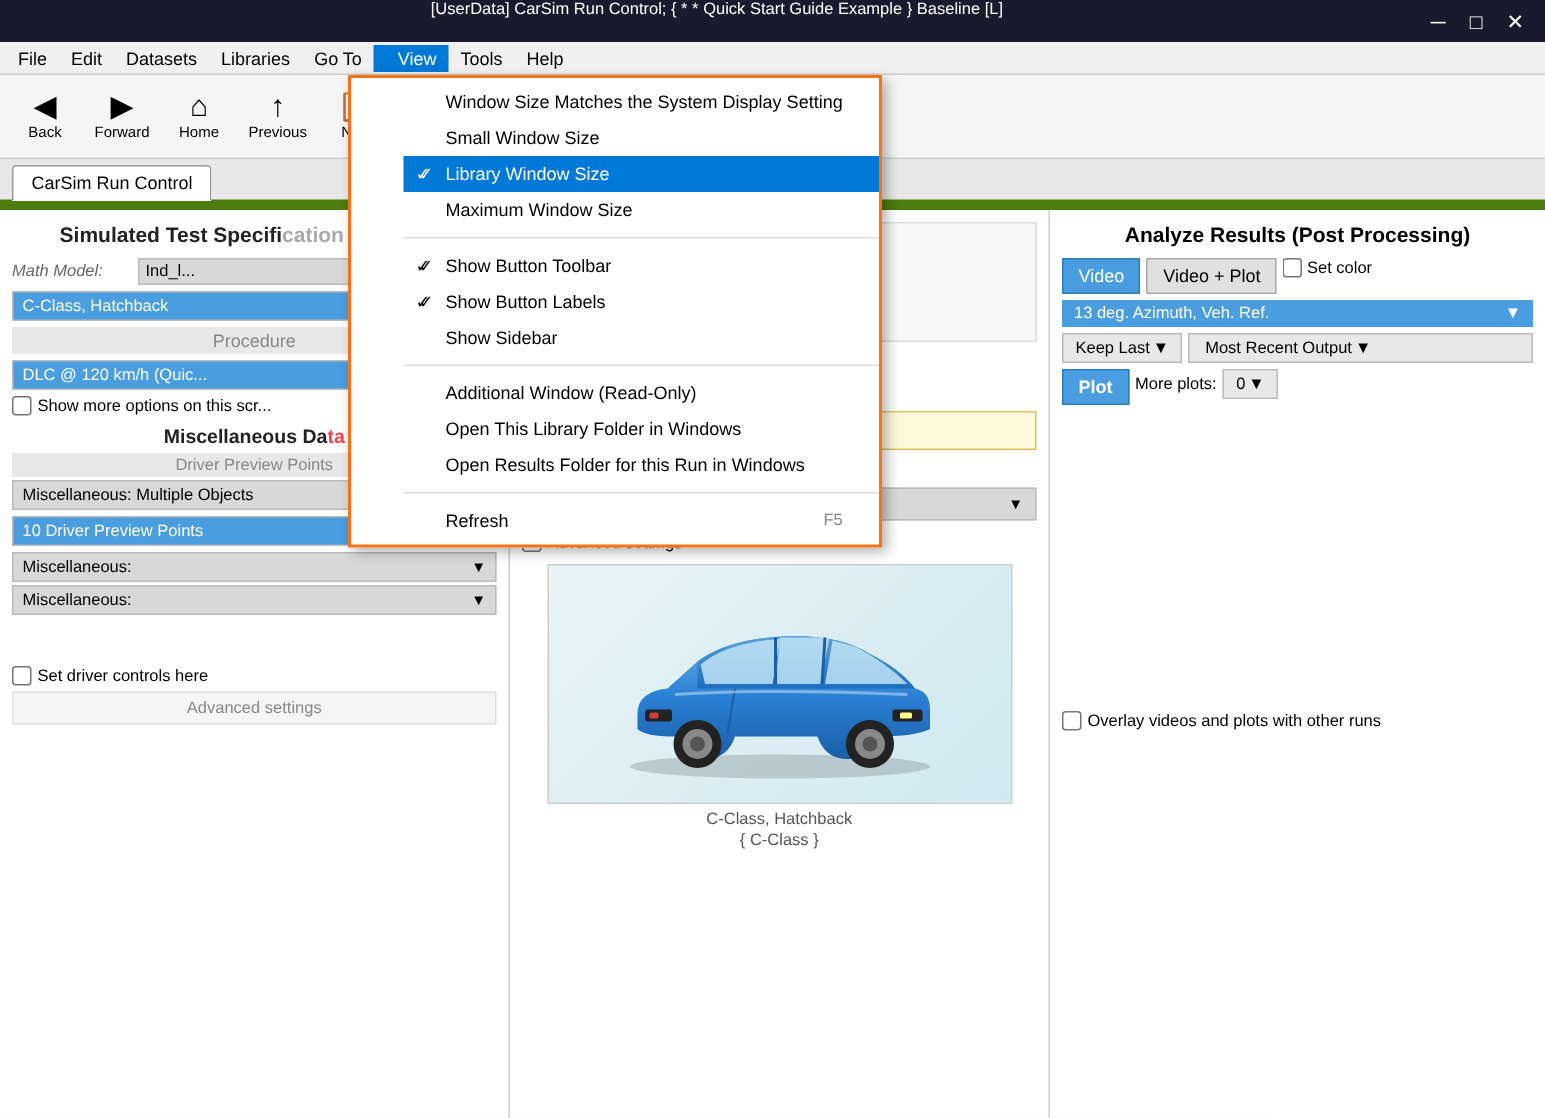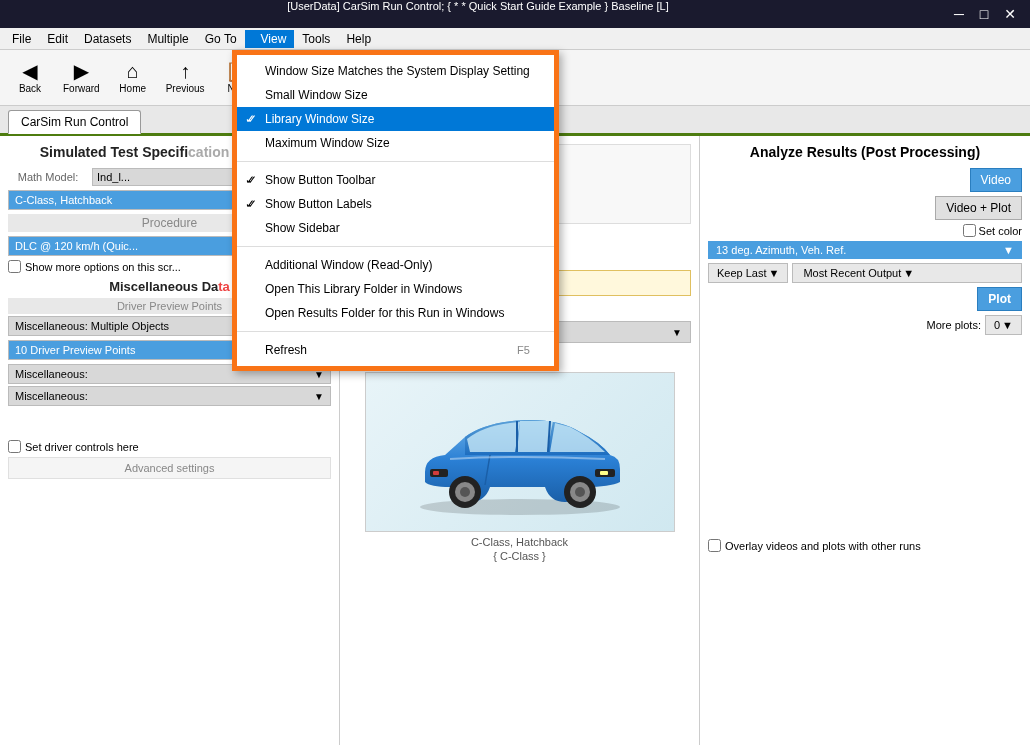--- a/index.html
+++ b/index.html
@@ -19,73 +19,73 @@
     
     .toolbar { background: #f5f5f5; border-bottom: 1px solid #ccc; height: 56px; display: flex; align-items: center; padding: 4px 8px; gap: 4px; }
     .tb-btn { display: flex; flex-direction: column; align-items: center; justify-content: center; padding: 3px 6px; cursor: pointer; border: 1px solid transparent; min-width: 44px; height: 48px; font-size: 10px; gap: 2px; }
     .tb-btn .tb-icon { font-size: 20px; line-height: 1; }
     .tb-separator { width: 1px; height: 40px; background: #ccc; margin: 0 4px; }
     
     
     .tb-btn.delete .tb-icon { color: #cc0000; }
 
     
-    .tab-bar { background: #e8e8e8; border-bottom: 3px solid #4d7c0f; padding: 4px 8px 0; display: flex; gap: 2px; }
+    .tab-bar { background: #e8e8e8; border-bottom: 7px solid #4d7c0f; padding: 4px 8px 0; display: flex; gap: 2px; }
     .tab { background: #d0d0d0; border: 1px solid #999; border-bottom: none; padding: 4px 12px; cursor: pointer; font-size: 12px; border-radius: 3px 3px 0 0; }
     .tab.active { background: white; border-bottom: 1px solid white; margin-bottom: -1px; }
 
     
     .main-container { display: flex; height: calc(745px - 28px - 22px - 56px - 28px); }
     
     
     .left-panel { width: 340px; border-right: 1px solid #ccc; background: white; padding: 8px; overflow: hidden; flex-shrink: 0; }
     
     
     .center-panel { flex: 1; background: white; padding: 8px; border-right: 1px solid #ccc; overflow: hidden; }
     
     
     .right-panel { width: 330px; background: white; padding: 8px; overflow: hidden; flex-shrink: 0; }
 
     
     .section-header { text-align: center; font-size: 14px; font-weight: bold; margin-bottom: 8px; color: #222; }
 
     
     .field-row { display: flex; align-items: center; margin-bottom: 4px; gap: 4px; }
-    .field-label { font-size: 11px; color: #666; text-align: center; min-width: 80px; }
+    .field-label { font-size: 11px; color: #666; text-align: left; min-width: 80px; font-style: italic; }
     .field-dropdown { background: #e8e8e8; border: 1px solid #bbb; padding: 2px 4px; font-size: 11px; cursor: pointer; display: flex; align-items: center; justify-content: space-between; }
     .dd-arrow { font-size: 10px; }
 
     
     .full-dropdown { width: 100%; background: #d8d8d8; border: 1px solid #bbb; padding: 3px 6px; font-size: 11px; display: flex; align-items: center; justify-content: space-between; cursor: pointer; margin-bottom: 4px; }
     .full-dropdown.blue-hl { background: #4a9edf; color: white; }
 
     
     .cb-row { display: flex; align-items: center; gap: 4px; margin-bottom: 4px; font-size: 11px; cursor: pointer; }
     .cb-row input[type=checkbox] { margin: 0; }
     .analyze-header { text-align: center; font-size: 14px; font-weight: bold; margin-bottom: 8px; }
-    .btn-row { display: flex; gap: 4px; margin-bottom: 4px; align-items: flex-end; flex-direction: column; }
+    .btn-row { display: flex; gap: 4px; margin-bottom: 4px; align-items: flex-start; }
     .btn-std { background: #e0e0e0; border: 1px solid #aaa; padding: 4px 10px; cursor: pointer; font-size: 12px; }
     .btn-std.active { background: #4a9edf; color: white; border-color: #2a7ebf; }
     .cb-inline { display: flex; align-items: center; gap: 3px; font-size: 11px; }
     .blue-bar { background: #4a9edf; color: white; padding: 3px 8px; font-size: 11px; display: flex; align-items: center; justify-content: space-between; margin-bottom: 4px; }
     .select-row { display: flex; gap: 4px; margin-bottom: 4px; }
     .sel-btn { background: #e8e8e8; border: 1px solid #bbb; padding: 3px 8px; font-size: 11px; cursor: pointer; display: flex; align-items: center; gap: 2px; }
     .plot-btn { background: #4a9edf; color: white; border: 1px solid #2a7ebf; padding: 4px 10px; cursor: pointer; font-size: 12px; font-weight: bold; }
     .more-plots { display: flex; align-items: center; gap: 4px; font-size: 11px; }
 
     
     .write-outputs-row { display: flex; align-items: center; gap: 8px; margin-bottom: 8px; }
     .time-station-dropdown { width: 100%; background: #d8d8d8; border: 1px solid #bbb; padding: 4px 8px; font-size: 11px; display: flex; align-items: center; justify-content: space-between; cursor: pointer; margin-bottom: 8px; }
     .advanced-cb { display: flex; align-items: center; gap: 4px; font-size: 11px; margin-bottom: 8px; cursor: pointer; }
     
     
     .car-preview { width: 310px; height: 160px; background: linear-gradient(135deg, #e8f4f8 0%, #d0e8f0 100%); border: 1px solid #ccc; display: flex; align-items: center; justify-content: center; position: relative; margin: 0 auto 4px; }
     .car-svg { width: 250px; height: 140px; }
     .car-caption { text-align: center; font-size: 11px; color: #555; margin-bottom: 2px; }
-    .dropdown-menu { position: absolute; background: white; border: 5px solid #f97316; box-shadow: 3px 3px 8px rgba(0,0,0,0.3); z-index: 200; min-width: 310px; }
+    .dropdown-menu { position: absolute; background: white; border: 2px solid #f97316; box-shadow: 3px 3px 8px rgba(0,0,0,0.3); z-index: 200; min-width: 310px; padding-left: 35px; }
     .dropdown-menu .menu-section { padding: 4px 0; }
     .dropdown-menu .separator { height: 1px; background: #ddd; margin: 2px 0; }
     .menu-option { padding: 5px 24px 5px 28px; cursor: pointer; font-size: 12px; display: flex; align-items: center; gap: 8px; white-space: nowrap; }
     .menu-option.checked::before { content: '✓'; position: absolute; margin-left: -18px; }
     .menu-option.highlighted { background: #0078d7; color: white; }
     .menu-option .shortcut { margin-left: auto; color: #888; font-size: 11px; }
     .menu-option.checked { position: relative; }
 
     
     .locked-msg { background: #fff8dc; border: 1px solid #e0c060; padding: 6px 8px; font-size: 11px; color: #666; margin-bottom: 8px; }
@@ -99,21 +99,21 @@
     <button class="title-btn">─</button>
     <button class="title-btn">□</button>
     <button class="title-btn close">✕</button>
   </div>
 </div>
 
 <div class="menu-bar">
   <span class="menu-item">File</span>
   <span class="menu-item">Edit</span>
   <span class="menu-item">Datasets</span>
-  <span class="menu-item">Multiple</span>
+  <span class="menu-item">Libraries</span>
   <span class="menu-item">Go To</span>
   <span class="menu-item active">View</span>
   <span class="menu-item">Tools</span>
   <span class="menu-item">Help</span>
 </div>
 
 <div class="toolbar">
   <div class="tb-btn">
     <span class="tb-icon">◀</span>
     <span>Back</span>

